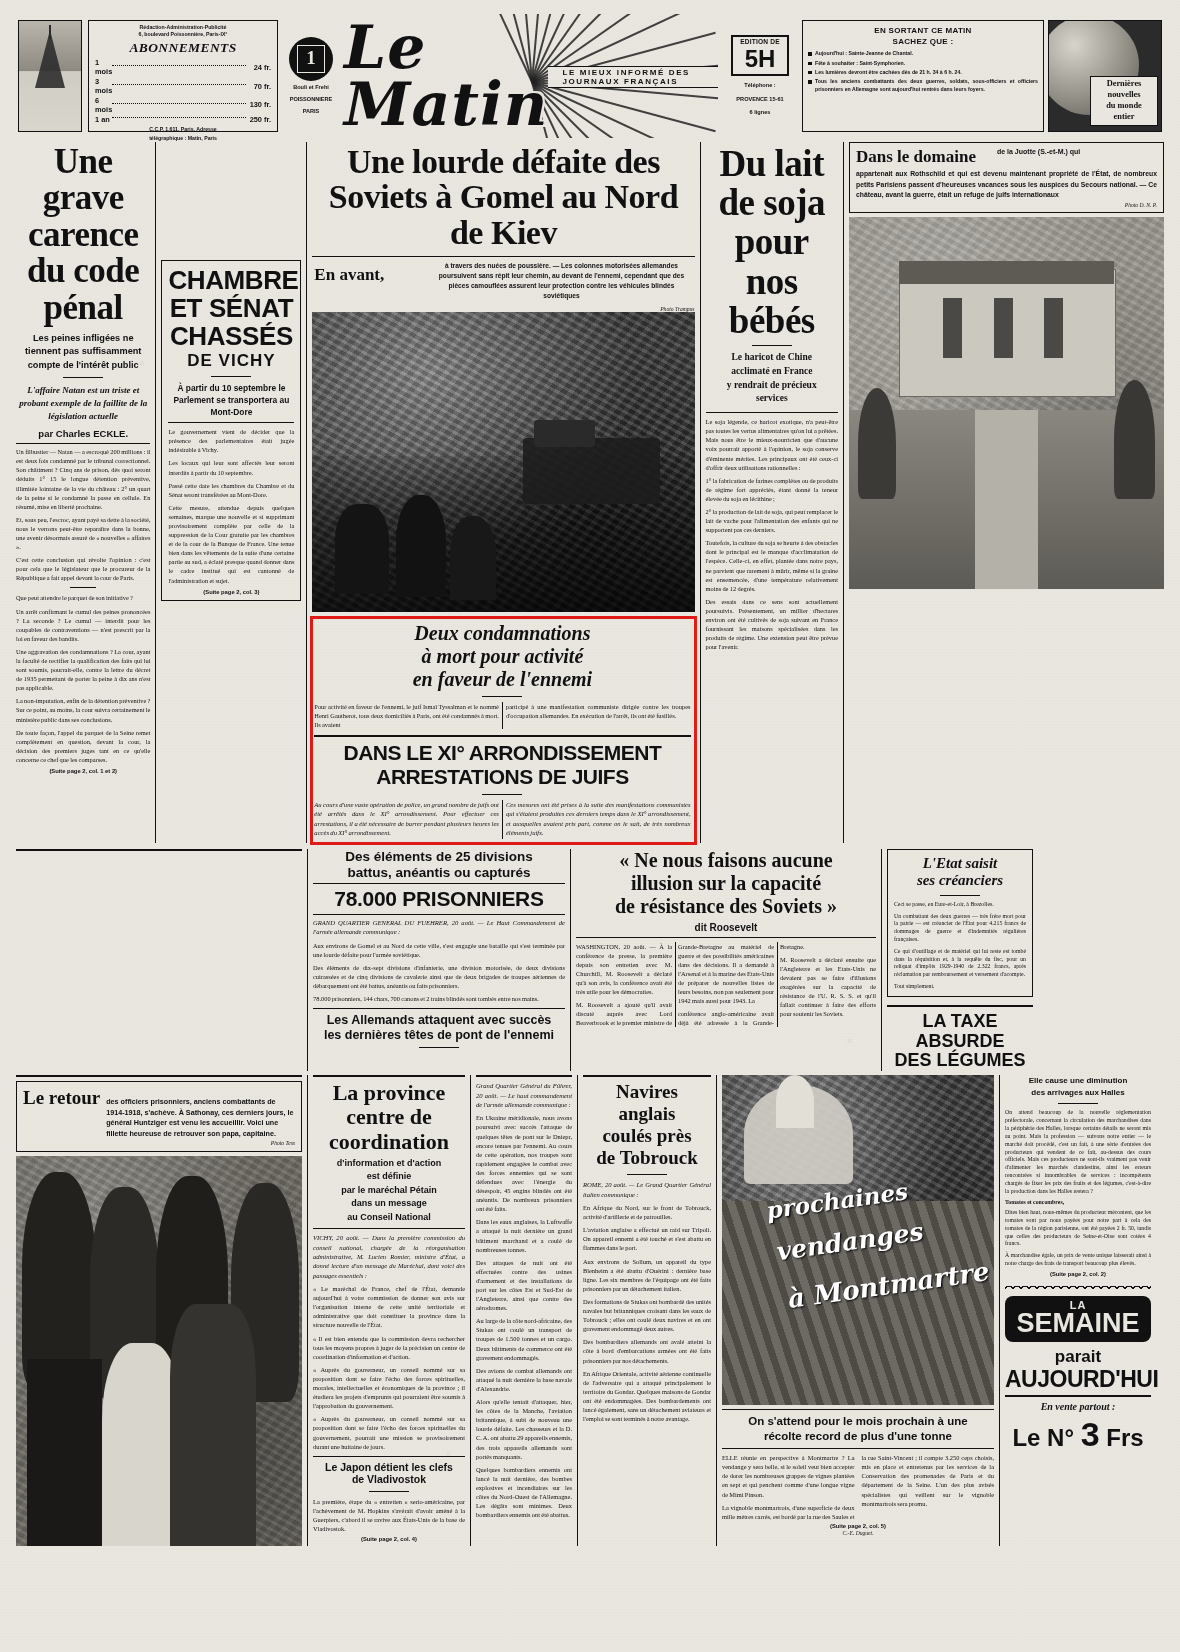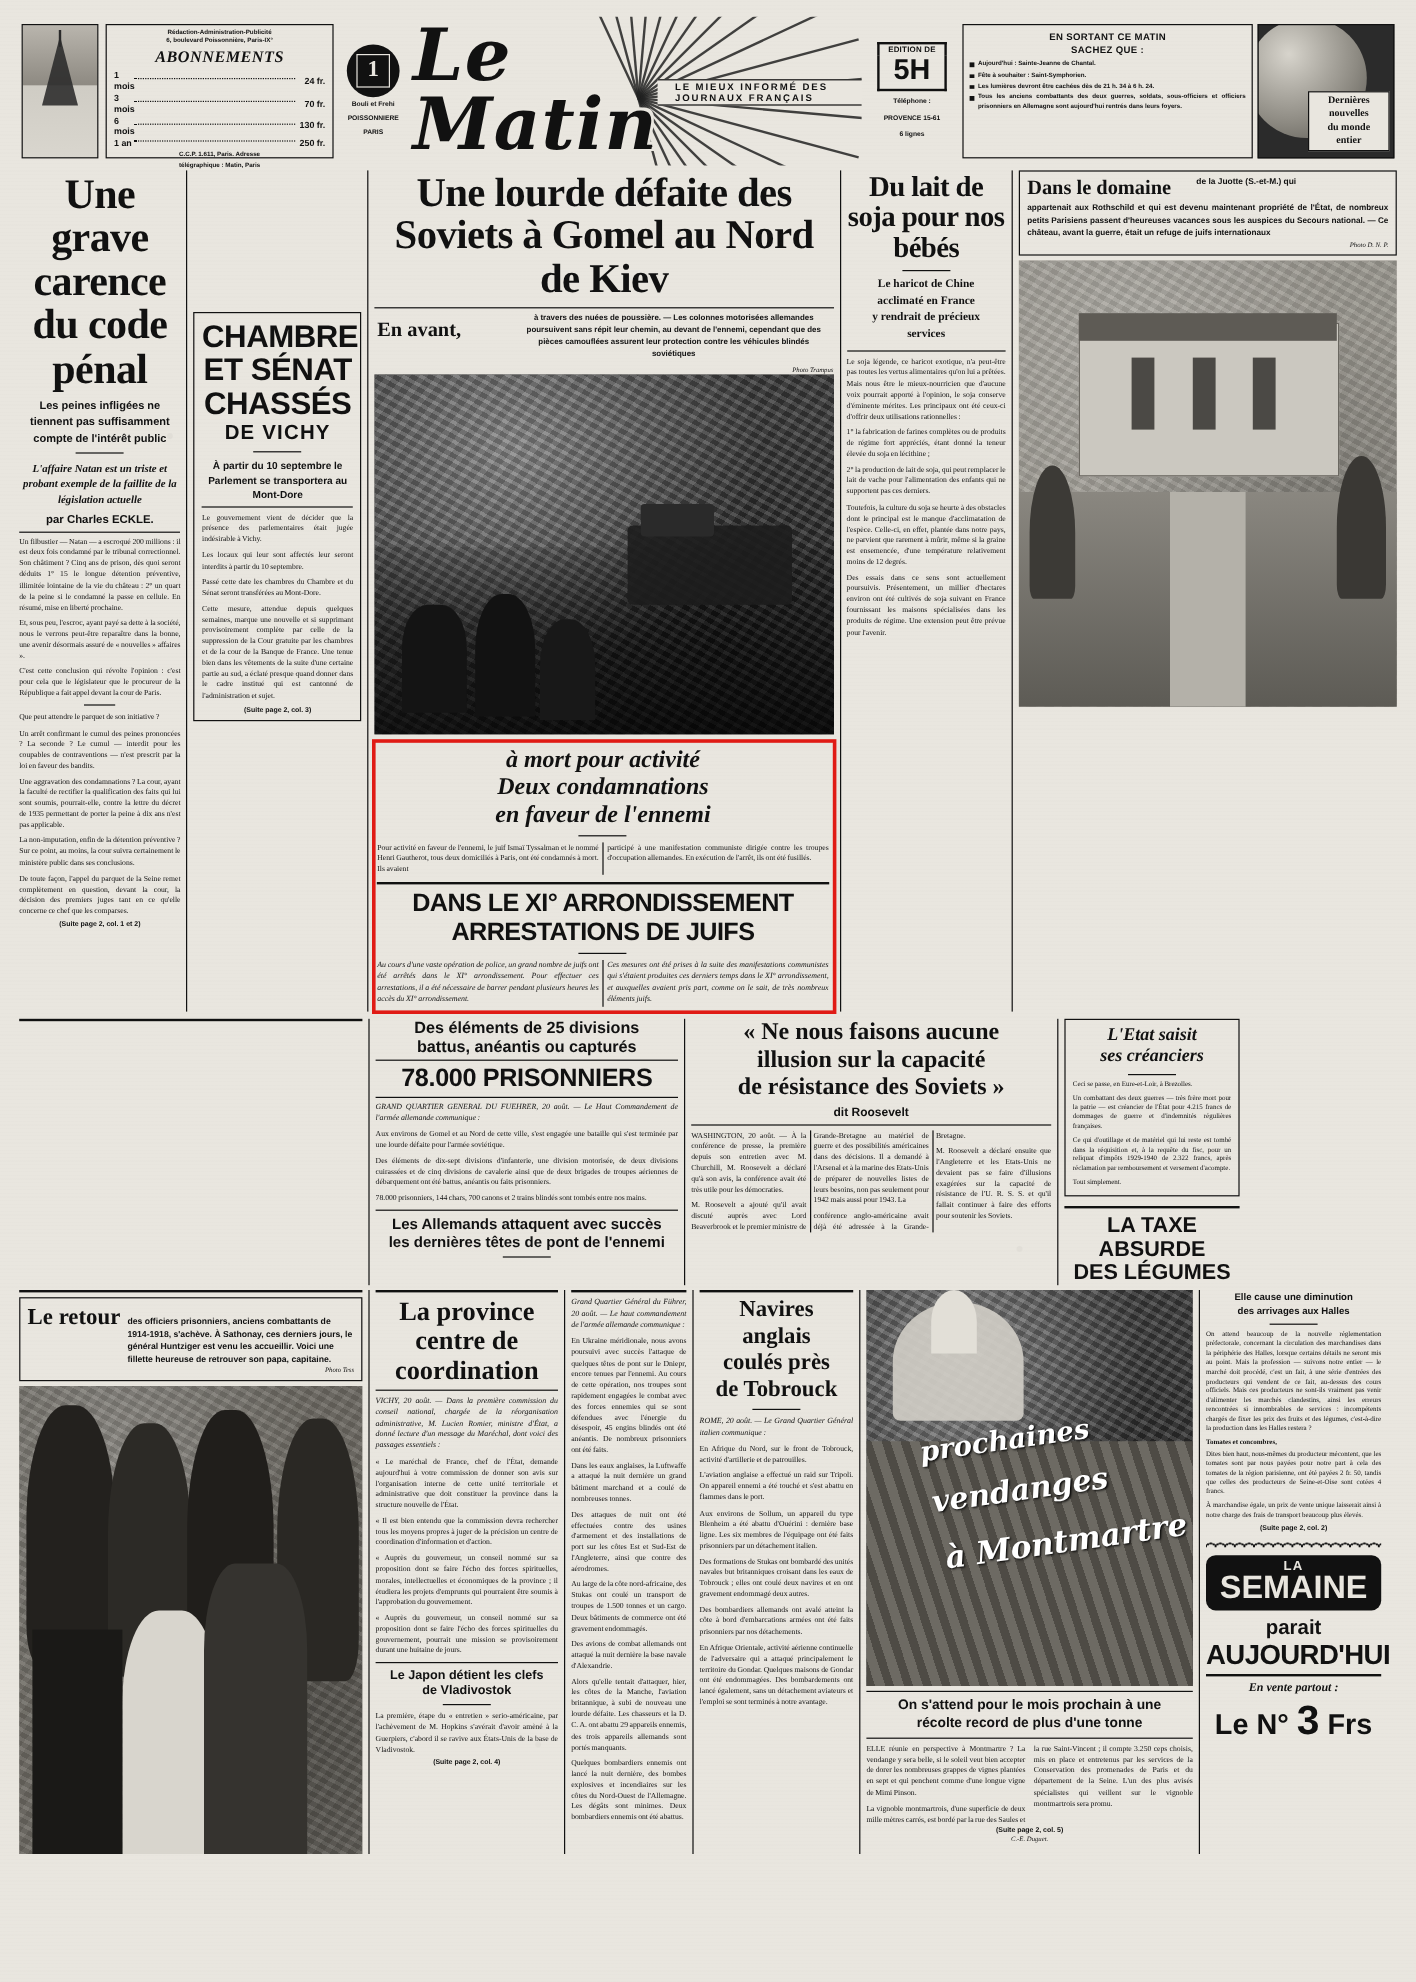--- a/index.html
+++ b/index.html
@@ -90,21 +90,21 @@
   .dateline div{font-family:"Liberation Serif",serif;font-weight:bold;font-size:14px;letter-spacing:.4px;}
   .stars{font-size:11px;letter-spacing:2px;}
   
   .grid{display:flex;gap:0;margin-top:4px;}
   .c1{width:140px;} .c2{width:140px;} .c3{width:398px;}
   .c4{width:138px;} .c5{width:328px;}
   .sep{width:1px;background:#111;margin:0 5px;}
   h1.mainhead{font-family:"Liberation Serif",serif;font-weight:bold;font-size:35px;
     line-height:1.04;margin:2px 0 0;text-align:center;letter-spacing:-.5px;}
   h1.col3{font-size:34px;}
-  h1.col4{font-size:24px;line-height:1.06;text-align:center;}
+  h1.col4{font-size:37px;line-height:1.06;text-align:center;}
   .deck{font-family:"Liberation Sans",sans-serif;font-weight:bold;font-size:9.2px;
     text-align:center;line-height:1.45;margin:6px 2px 0;}
   .deck2{font-style:italic;font-weight:bold;font-size:9px;text-align:center;line-height:1.45;margin:6px 2px 0;font-family:"Liberation Serif",serif;}
   .byline{font-family:"Liberation Sans",sans-serif;font-weight:bold;font-size:9.5px;text-align:center;margin:5px 0 4px;}
   .sm-rule{width:40px;border-top:1px solid #111;margin:5px auto;}
   
   .box{border:1.5px solid #111;padding:5px 6px;}
   .box-hd{font-family:"Liberation Sans",sans-serif;font-weight:bold;text-align:center;
     font-size:26px;line-height:1.08;letter-spacing:-.4px;}
   .box-hd.sm{font-size:17px;}
@@ -310,22 +310,22 @@
       <div style="position:absolute;left:6%;bottom:6%;width:14%;height:30%;background:#141414;border-radius:40% 40% 0 0"></div>
       <div style="position:absolute;left:22%;bottom:5%;width:13%;height:34%;background:#121212;border-radius:45% 45% 0 0"></div>
       <div style="position:absolute;left:36%;bottom:4%;width:12%;height:28%;background:#181818;border-radius:45% 45% 0 0"></div>
     </div>
 
     <div style="position:relative;margin-top:6px">
       <div class="hl-red" style="left:-2px;top:-2px;right:-2px;bottom:-2px"></div>
       <div style="display:flex">
 
         <div style="width:100%;padding:4px 4px 4px 2px;box-sizing:border-box">
+          <div class="hdr-italic">Deux condamnations</div>
           <div class="hdr-italic">à mort pour activité</div>
-          <div class="hdr-italic">Deux condamnations</div>
           <div class="hdr-italic">en faveur de l'ennemi</div>
           <div class="sm-rule"></div>
           <div class="twocol" style="font-size:6.2px">
             <p class="body-txt" style="margin:0 0 4px">Pour activité en faveur de l'ennemi, le juif Ismaï Tyssalman et le nommé Henri Gautherot, tous deux domiciliés à Paris, ont été condamnés à mort. Ils avaient</p>
             <p class="body-txt" style="margin:0">participé à une manifestation communiste dirigée contre les troupes d'occupation allemandes. En exécution de l'arrêt, ils ont été fusillés.</p>
           </div>
           <div class="rule" style="margin:6px 0 4px"></div>
           <div class="kicker xl" style="letter-spacing:-.5px">DANS LE XI° ARRONDISSEMENT</div>
           <div class="kicker xl" style="letter-spacing:-.5px">ARRESTATIONS DE JUIFS</div>
           <div class="sm-rule"></div>
@@ -473,20 +473,27 @@
 
   <div class="sep"></div>
 
   <div style="width:152px">
     <div class="rule"></div>
     <div style="font-family:'Liberation Serif',serif;font-weight:bold;font-size:22px;text-align:center;line-height:1.1;margin-top:4px">
       <div>La province</div>
       <div>centre de</div>
       <div>coordination</div>
     </div>
+    <div class="sans" style="font-weight:bold;font-size:9px;text-align:center;line-height:1.5;margin-top:3px">
+      <div>d'information et d'action</div>
+      <div>est définie</div>
+      <div>par le maréchal Pétain</div>
+      <div>dans un message</div>
+      <div>au Conseil National</div>
+    </div>
     <div class="rule-thin" style="margin:4px 0"></div>
     <p class="body-txt ital" style="margin:0 0 4px">VICHY, 20 août. — Dans la première commission du conseil national, chargée de la réorganisation administrative, M. Lucien Romier, ministre d'État, a donné lecture d'un message du Maréchal, dont voici des passages essentiels :</p>
     <p class="body-txt" style="margin:0 0 4px">« Le maréchal de France, chef de l'État, demande aujourd'hui à votre commission de donner son avis sur l'organisation interne de cette unité territoriale et administrative que doit constituer la province dans la structure nouvelle de l'État.</p>
     <p class="body-txt" style="margin:0 0 4px">« Il est bien entendu que la commission devra rechercher tous les moyens propres à juger de la précision un centre de coordination d'information et d'action.</p>
     <p class="body-txt" style="margin:0 0 4px">« Auprès du gouverneur, un conseil nommé sur sa proposition dont se faire l'écho des forces spirituelles, morales, intellectuelles et économiques de la province ; il étudiera les projets d'emprunts qui pourraient être soumis à l'approbation du gouvernement.</p>
     <p class="body-txt" style="margin:0 0 5px">« Auprès du gouverneur, un conseil nommé sur sa proposition dont se faire l'écho des forces spirituelles du gouvernement, pourrait une mission se provisoirement durant une huitaine de jours.</p>
     <div class="rule-thin"></div>
     <div class="sans" style="font-weight:bold;font-size:10.5px;text-align:center;line-height:1.2;margin-top:4px">
       <div>Le Japon détient les clefs</div>
       <div>de Vladivostok</div>

